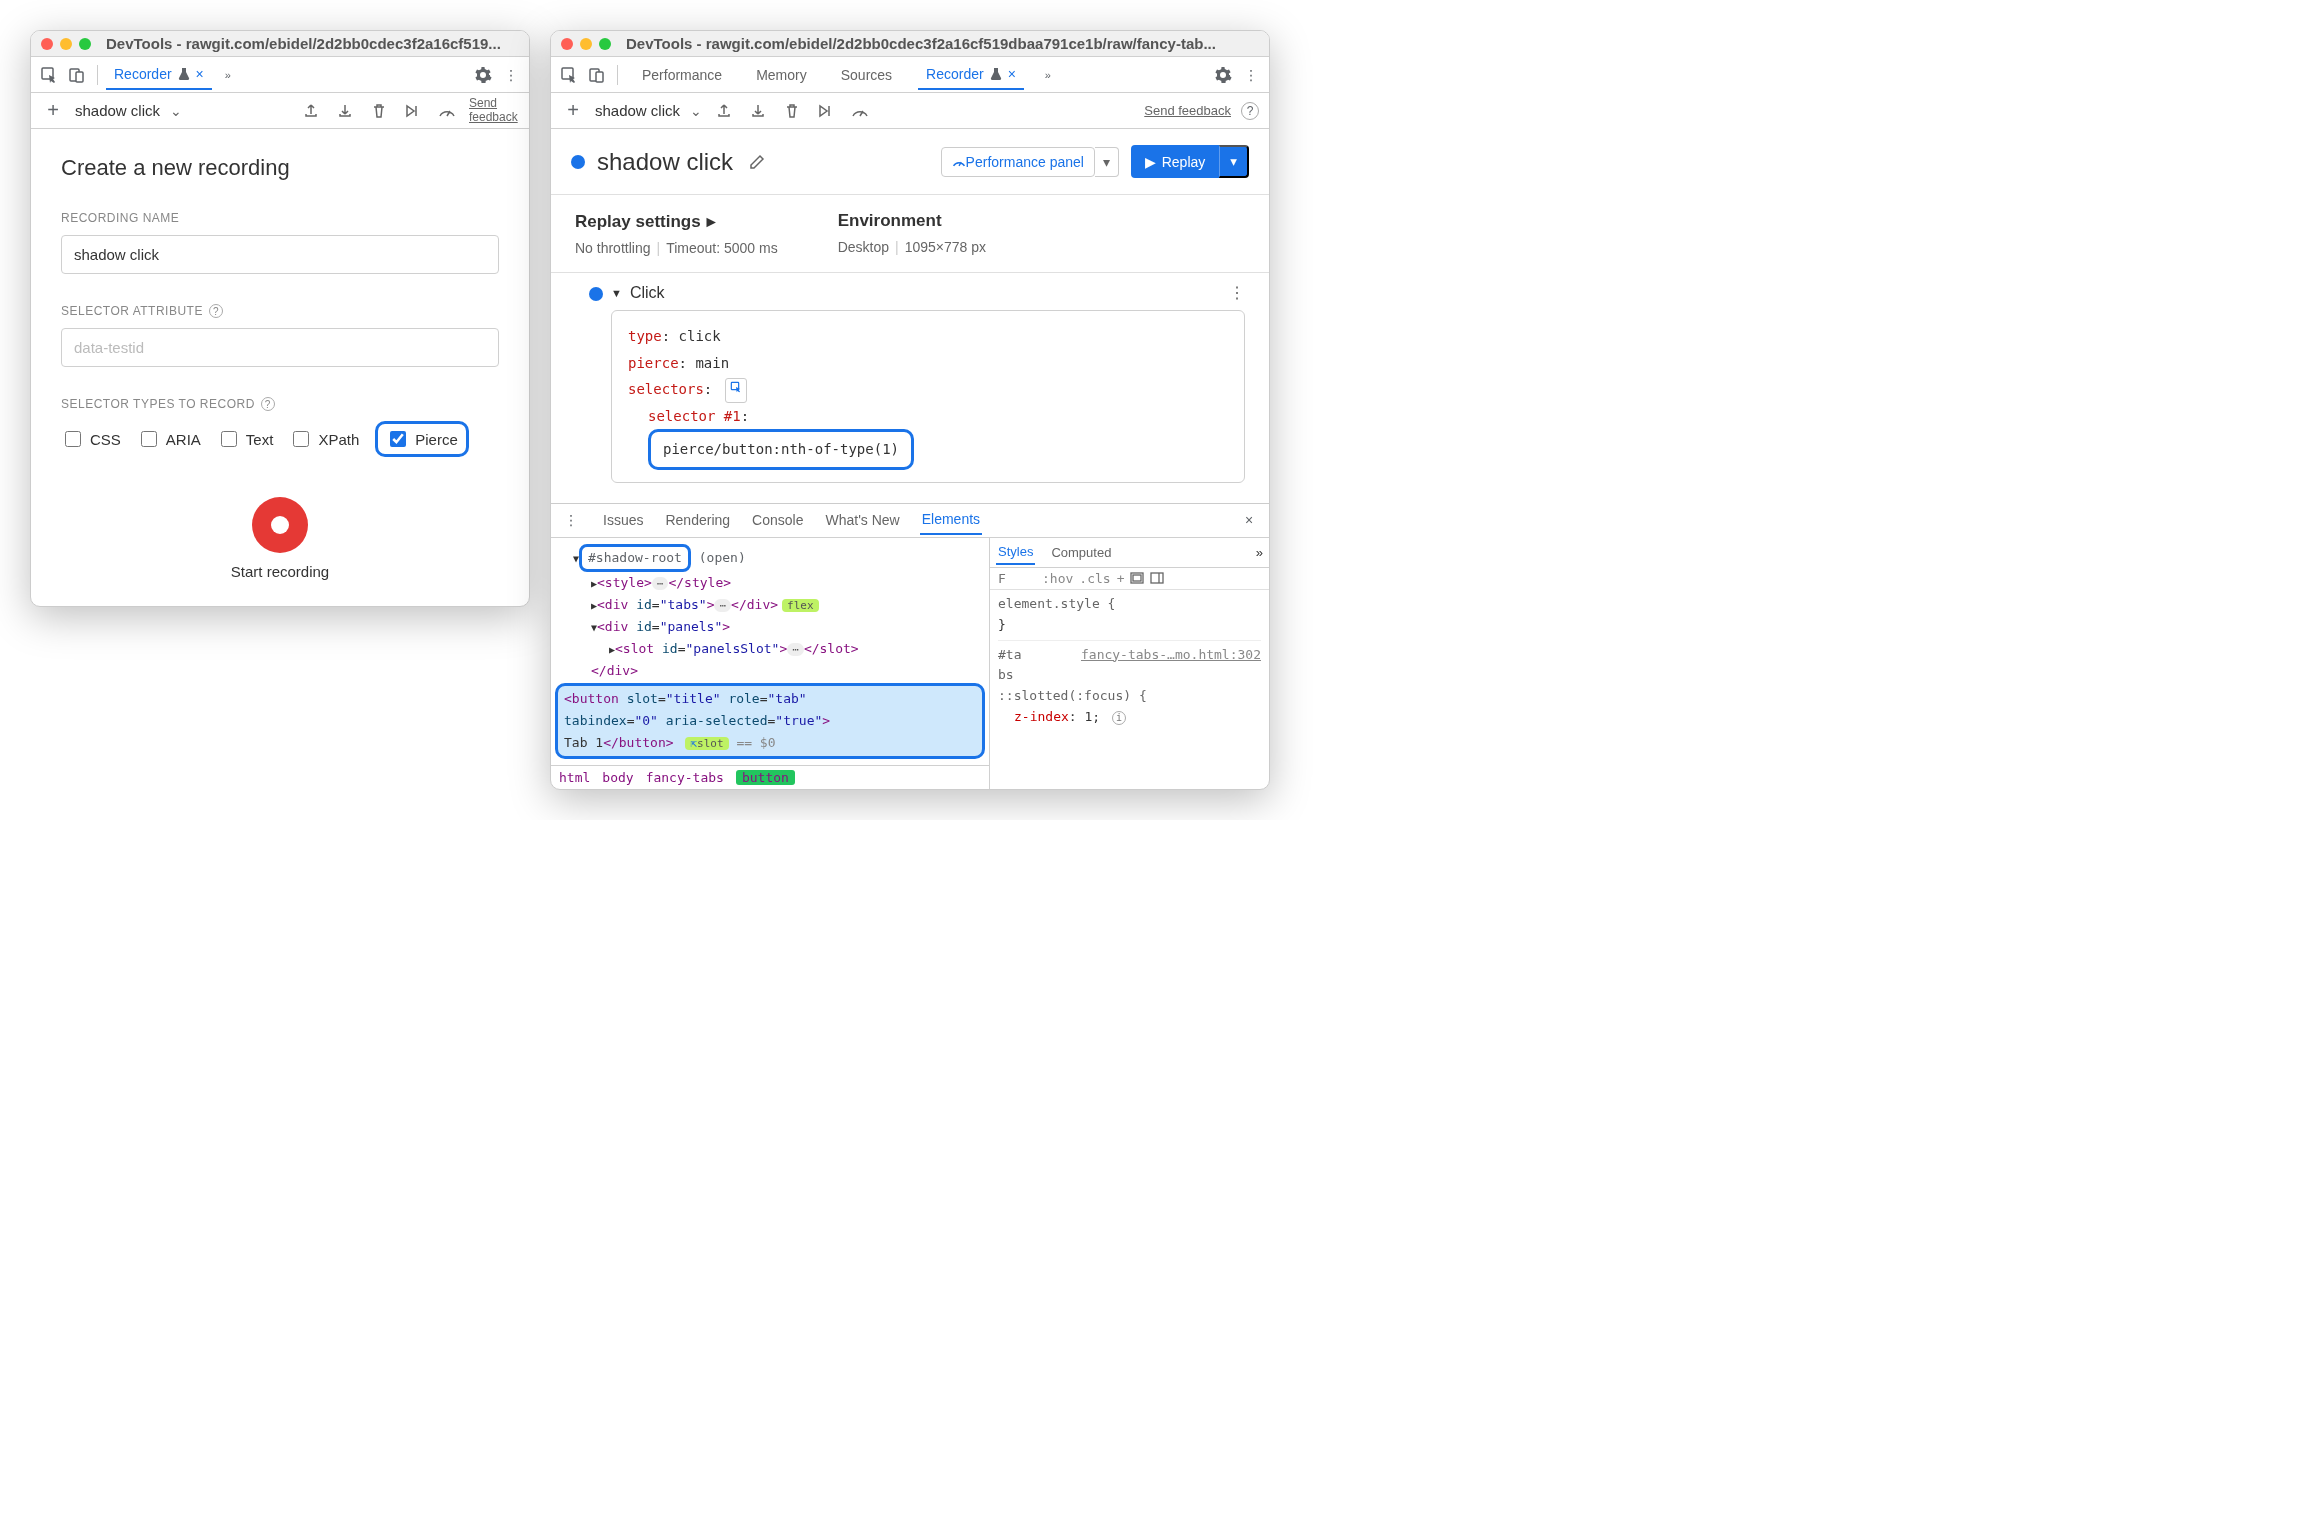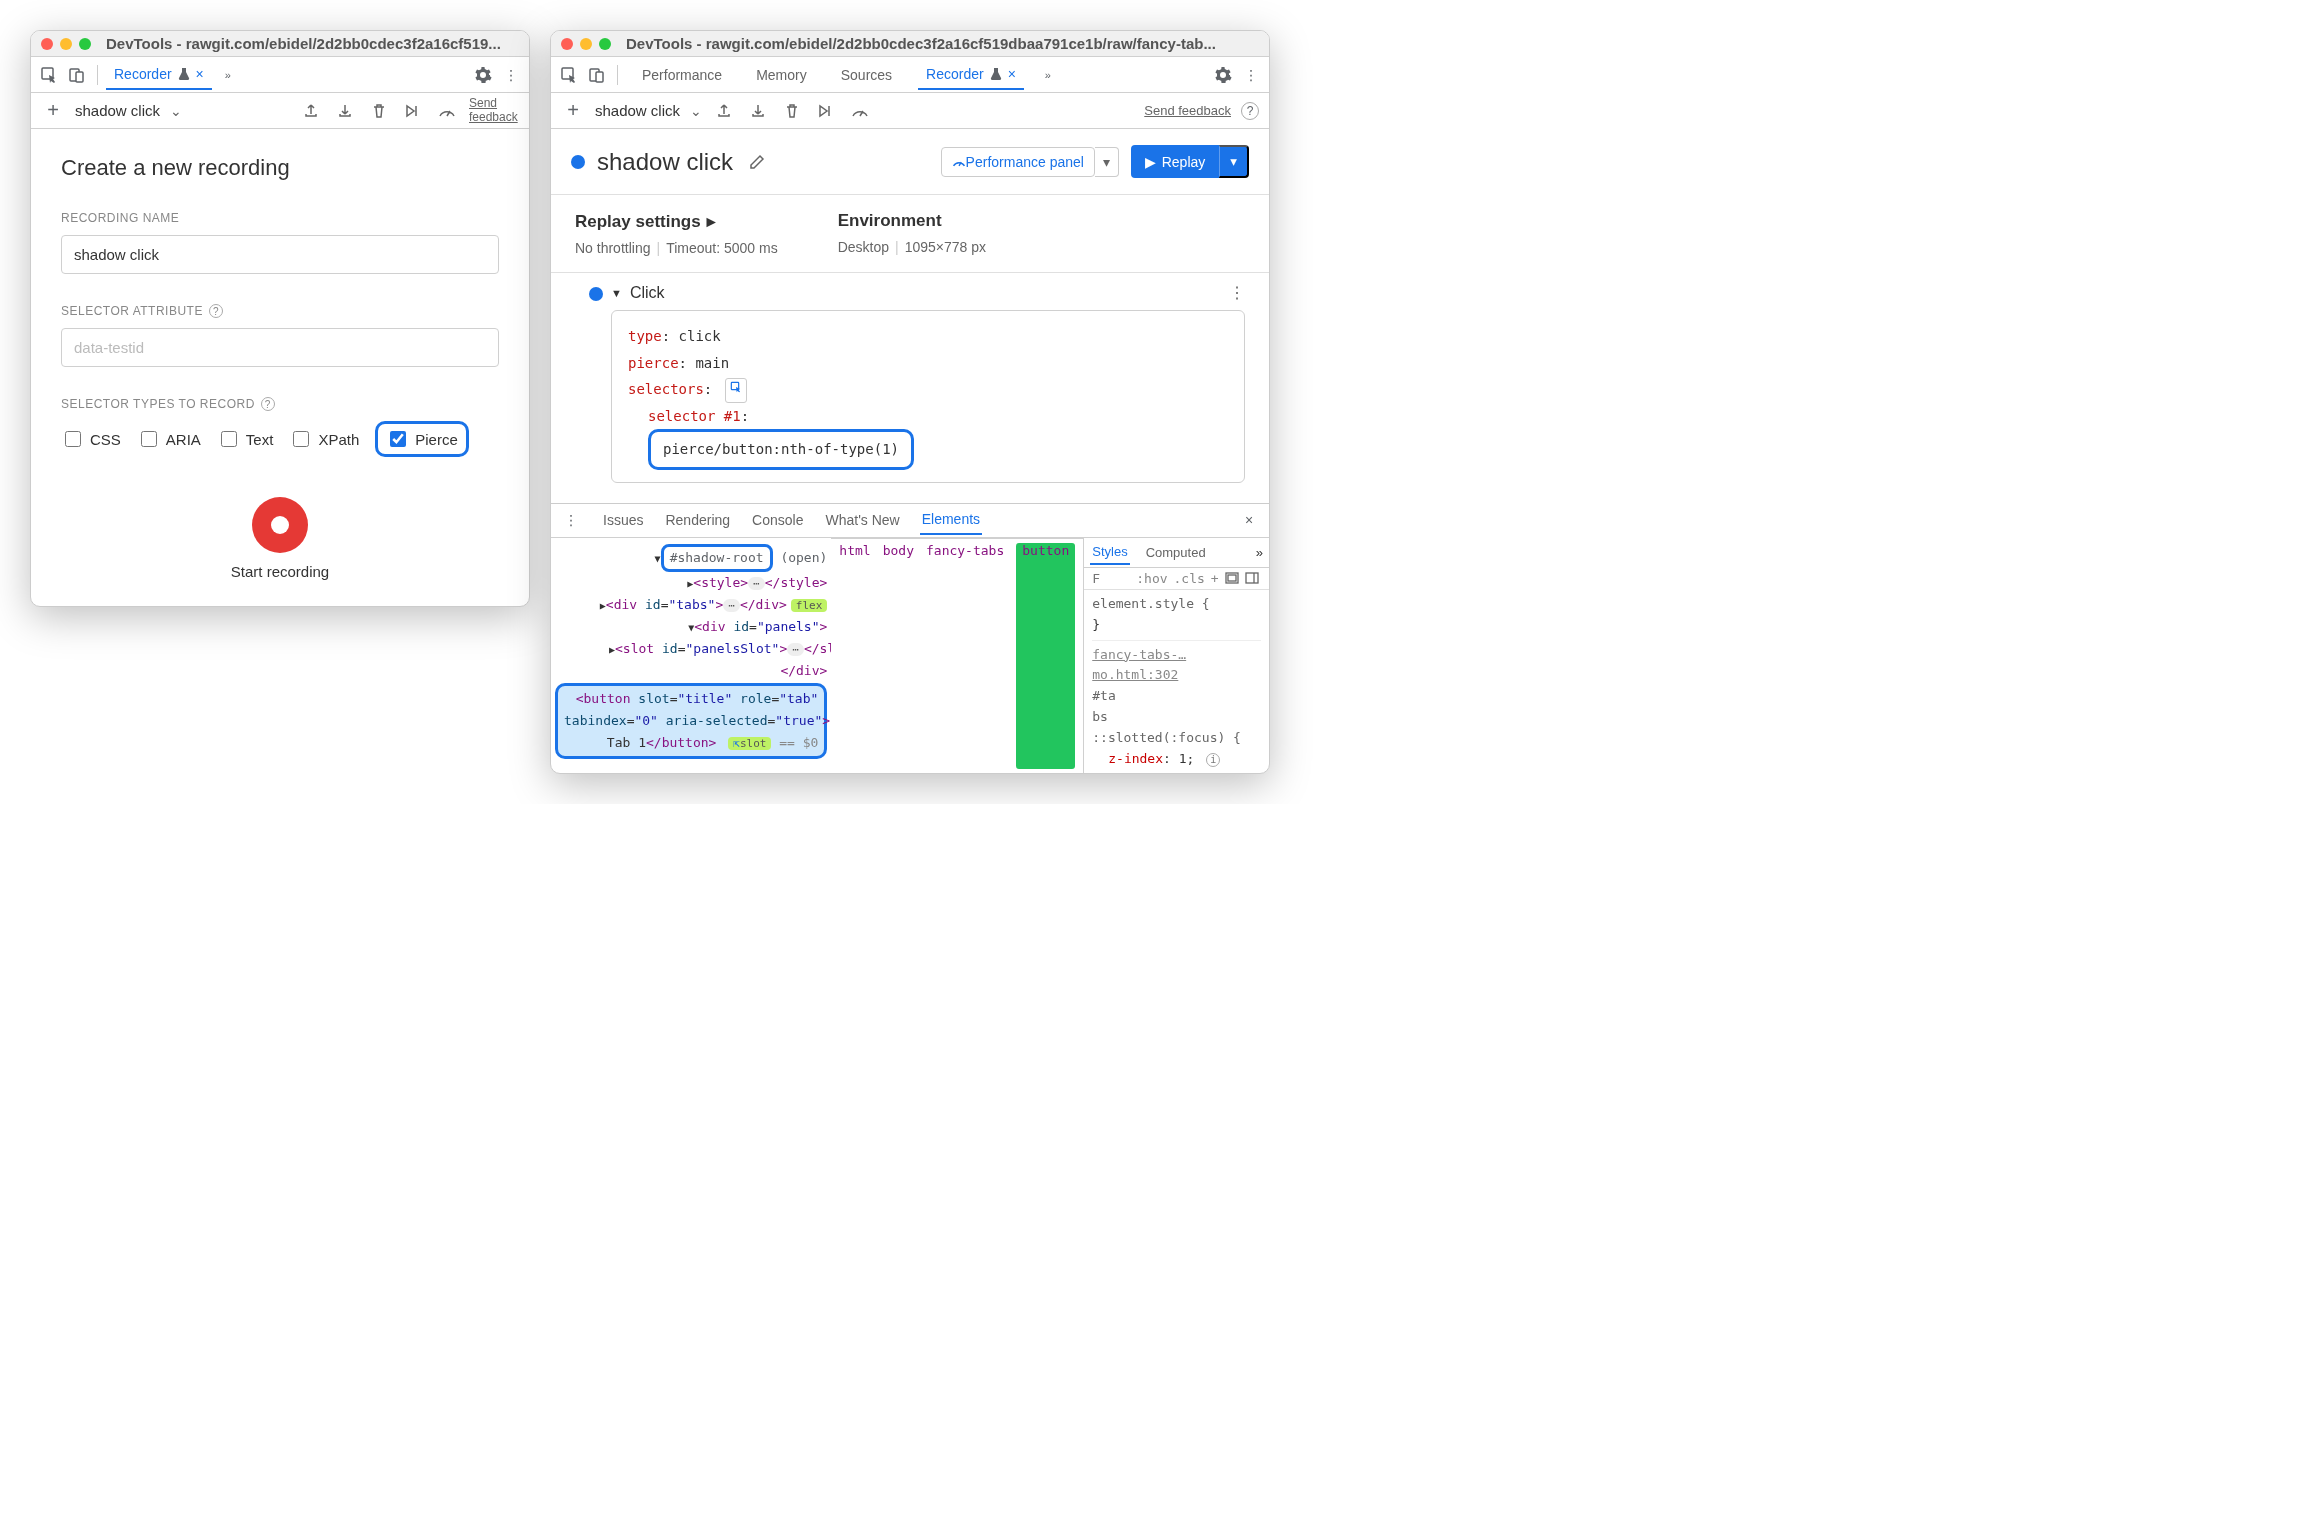--- a/index.html
+++ b/index.html
@@ -455,21 +455,21 @@
       <span class="icon-btn">⋮</span>
       <span class="dtab">Issues</span>
       <span class="dtab">Rendering</span>
       <span class="dtab">Console</span>
       <span class="dtab">What's New</span>
       <span class="dtab active">Elements</span>
       <span class="spacer"></span>
       <span class="icon-btn">×</span>
     </div>
     <div class="drawer-body">
-      <div style="flex:1;display:flex;flex-direction:row;text-align:right;">
+      <div style="flex:1;display:flex;flex-direction:column;">
         <div class="dom-tree">
           <div class="dom-line indent1"><span style="font-size:10px;">▼</span><span class="shadow-pill"><span class="shadow">#shadow-root</span></span> <span class="shadow">(open)</span></div>
           <div class="dom-line indent2"><span style="font-size:10px;">▶</span><span class="tag">&lt;style&gt;</span><span class="ellip">⋯</span><span class="tag">&lt;/style&gt;</span></div>
           <div class="dom-line indent2"><span style="font-size:10px;">▶</span><span class="tag">&lt;div </span><span class="attr">id</span>=<span class="val">"<span>tabs</span>"</span><span class="tag">&gt;</span><span class="ellip">⋯</span><span class="tag">&lt;/div&gt;</span><span class="badge">flex</span></div>
           <div class="dom-line indent2"><span style="font-size:10px;">▼</span><span class="tag">&lt;div </span><span class="attr">id</span>=<span class="val">"<span>panels</span>"</span><span class="tag">&gt;</span></div>
           <div class="dom-line indent3"><span style="font-size:10px;">▶</span><span class="tag">&lt;slot </span><span class="attr">id</span>=<span class="val">"<span>panelsSlot</span>"</span><span class="tag">&gt;</span><span class="ellip">⋯</span><span class="tag">&lt;/slot&gt;</span></div>
           <div class="dom-line indent2"><span class="tag">&lt;/div&gt;</span></div>
           <div class="btn-hl indent1">
             <div class="dom-line"><span class="tag">&lt;button </span><span class="attr">slot</span>=<span class="val">"title"</span> <span class="attr">role</span>=<span class="val">"tab"</span></div>
             <div class="dom-line"><span class="attr">tabindex</span>=<span class="val">"0"</span> <span class="attr">aria-selected</span>=<span class="val">"true"</span><span class="tag">&gt;</span></div>

